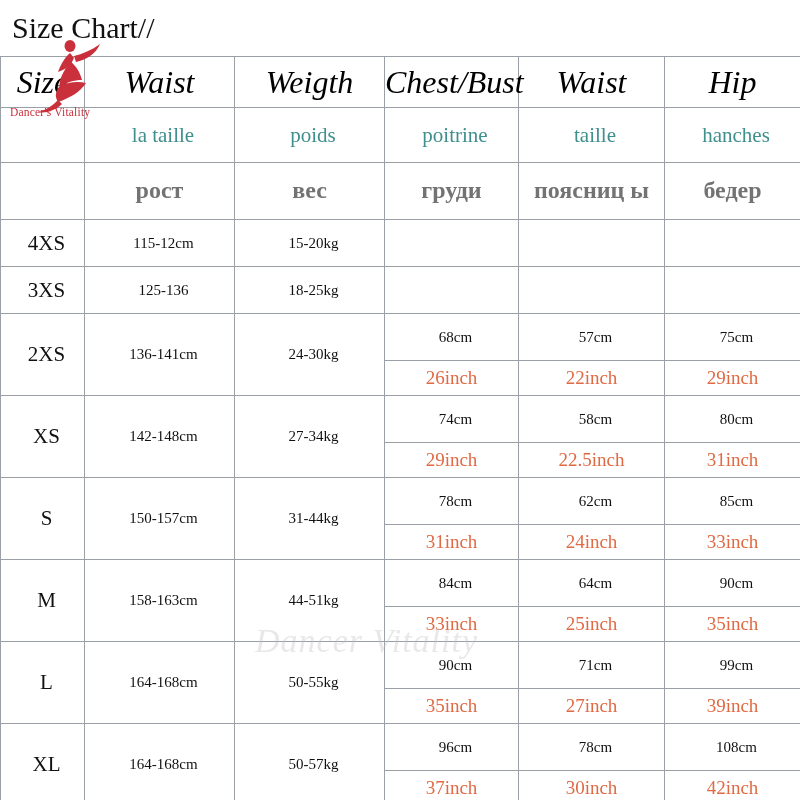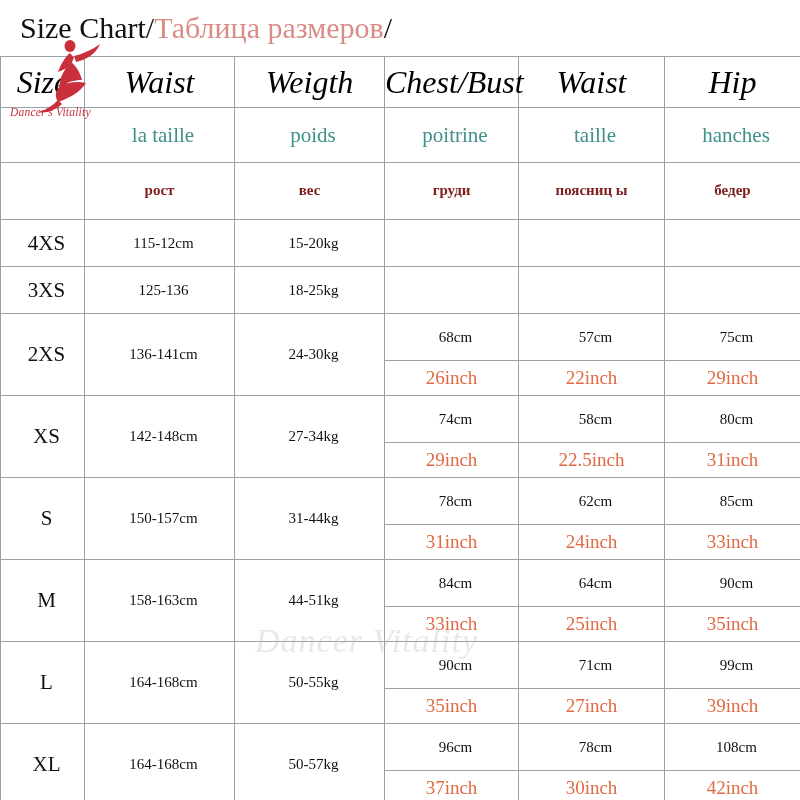--- a/index.html
+++ b/index.html
@@ -14,40 +14,39 @@
     color: #111111;
     overflow: hidden;
     position: relative;
   }
 
   
   #title-bar {
     height: 56px;
     display: flex;
     align-items: center;
-    padding-left: 20px;
+    padding-left: 12px;
     white-space: nowrap;
     font-size: 30px;
     letter-spacing: 0px;
   }
   .t-en { color: #111111; }
   .t-ru { color: #d98b86; }
   .t-fr { color: #5e9ea6; }
   .t-sep { color: #111111; }
 
   
   #logo {
     position: absolute;
     left: 8px;
     top: 36px;
     width: 160px;
     height: 86px;
     pointer-events: none;
     z-index: 5;
-    font-style: italic;
   }
   #logo .brand {
     position: absolute;
     left: 2px;
     bottom: 4px;
     font-size: 11.5px;
     font-family: "Liberation Serif", serif;
     color: #c9303b;
     letter-spacing: .2px;
     white-space: nowrap;
@@ -93,43 +92,42 @@
     font-style: italic;
   }
   .hdr-fr {
     height: 54px;
     font-size: 21px;
     color: #3f8f8c;
     padding-left: 7px;
   }
   .hdr-ru {
     height: 56px;
-    font-size: 15px;
-    color: #7f1d1d;
+    font-size: 24px;
+    color: #737373;
     font-weight: bold;
     line-height: 1.05;
   }
 
   .size-cell { font-size: 21px; }
   .cm-cell { font-size: 15px; }
   .in-cell {
     font-size: 19px;
     color: #e06a44;
     margin-left: 36px;
   }
   .row-cm td { height: 46px; padding-left: 8px; }
   .row-in td { height: 34px; }
 </style>
 </head>
 <body>
 
 <div id="title-bar">
   <span class="t-en">Size Chart</span>
   <span class="t-sep">/</span>
-  <span class="t-ru">Таблица размеров</span>
   <span class="t-sep">/</span>
 </div>
 
 <div id="logo">
   <svg width="160" height="80" viewBox="0 0 160 80">
     <g fill="#c9303b">
       <ellipse cx="62" cy="10" rx="5.5" ry="6"></ellipse>
       <path d="M62 17 C 56 22, 52 30, 50 36 C 56 34, 60 31, 63 28 L 66 22 Z"></path>
       <path d="M63 26 C 68 30, 72 36, 74 44 C 66 44, 58 46, 52 52 C 50 46, 55 34, 63 26 Z"></path>
       <path d="M52 50 C 60 46, 70 45, 78 47 C 72 56, 62 62, 50 66 C 46 60, 48 54, 52 50 Z"></path>

